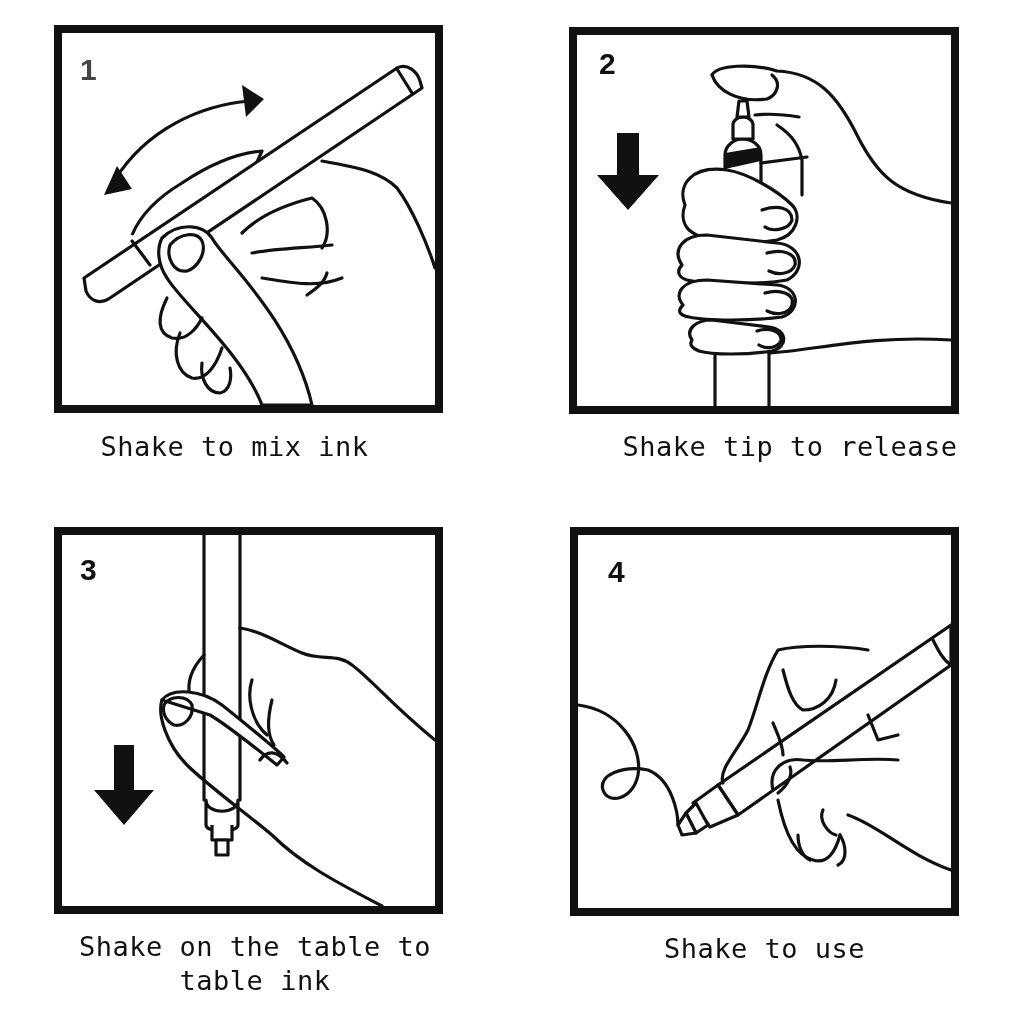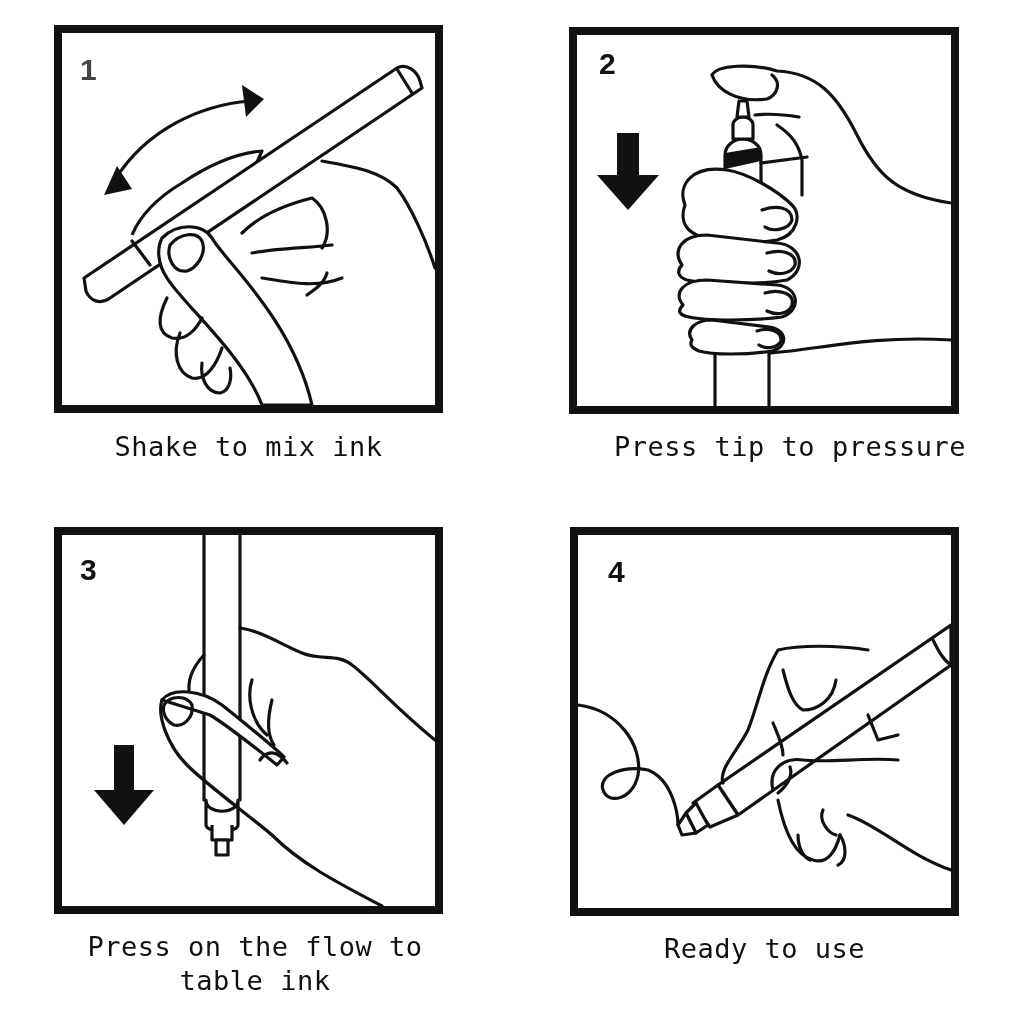--- a/index.html
+++ b/index.html
@@ -6,21 +6,21 @@
   body { width:1024px; height:1024px; position:relative; overflow:hidden; }
   .panel { position:absolute; box-sizing:border-box; border:8px solid #111; background:#fff; }
   .panel svg { position:absolute; left:0; top:0; width:100%; height:100%; }
   .num { position:absolute; font-family:"Liberation Sans", sans-serif; font-weight:bold; font-size:30px; color:#111; }
   .num.grey { color:#444; }
   .caption { position:absolute; font-family:"DejaVu Sans Mono", "Liberation Mono", monospace; font-size:27px; color:#111; text-align:center; line-height:34px; letter-spacing:0.5px; }
   #p1 { left:54px; top:25px; width:389px; height:388px; }
   #p2 { left:569px; top:27px; width:390px; height:387px; }
   #p3 { left:54px; top:527px; width:389px; height:387px; }
   #p4 { left:570px; top:527px; width:389px; height:389px; }
-  #c1 { left:54px; top:430px; width:389px; }
+  #c1 { left:40px; top:430px; width:389px; }
   #c2 { left:560px; top:430px; width:460px; }
   #c3 { left:20px; top:930px; width:470px; }
   #c4 { left:570px; top:932px; width:389px; }
   .ln { fill:none; stroke:#111; stroke-width:3.2; stroke-linecap:round; stroke-linejoin:round; }
   .fl { fill:#111; stroke:none; }
   .wf { fill:#fff; stroke:#111; stroke-width:3.2; stroke-linejoin:round; }
 </style>
 </head>
 <body>
 
@@ -136,21 +136,21 @@
     <path class="ln" d="M270 280 C 300 290, 330 320, 373 335"></path>
     <path class="ln" d="M245 275 C 240 285, 250 298, 258 300"></path>
   </svg>
   <div class="num" style="left:30px; top:20px;">4</div>
 </div>
 
 <div class="caption" id="c1">
   <div>Shake to mix ink</div>
 </div>
 <div class="caption" id="c2">
-  <div>Press tip to pressure</div>
+  <div>Shake tip to release</div>
 </div>
 <div class="caption" id="c3">
-  <div>Press on the flow to</div>
+  <div>Shake on the table to</div>
   <div>table ink</div>
 </div>
 <div class="caption" id="c4">
-  <div>Ready to use</div>
+  <div>Shake to use</div>
 </div>
 
 </body></html>

